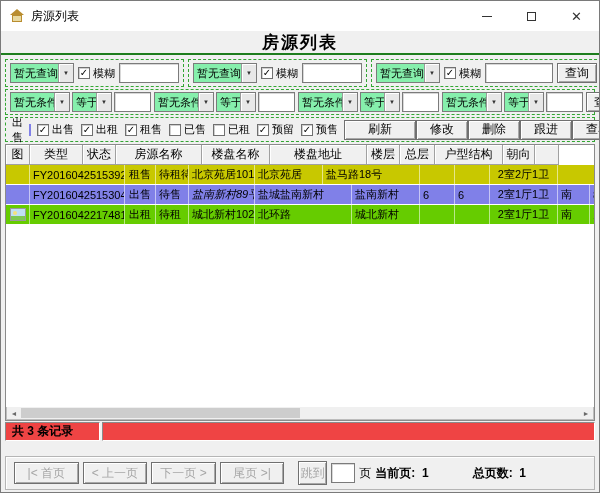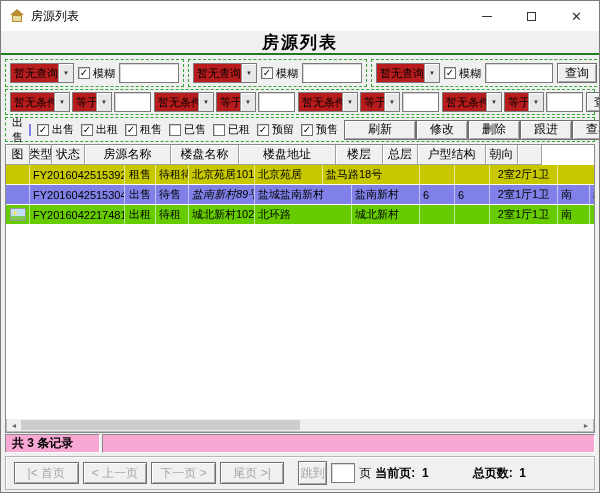--- a/index.html
+++ b/index.html
@@ -29,21 +29,21 @@
 
   .frow1 { display:flex; gap:4px; height:28px; flex:0 0 auto; }
   .fgroup { display:flex; align-items:center; padding:0 4px; gap:4px; }
   .fg1 { width:179px; }
   .fg3 { flex:1; }
 
   .frow2 { margin-top:2px; height:26px; display:flex; align-items:center; padding:0 4px; gap:3px; flex:0 0 auto; }
   .legend-row { margin-top:2px; height:25px; display:flex; align-items:center; padding:0 6px; gap:6px; flex:0 0 auto; }
 
   
-  .combo { display:flex; height:20px; border:1px solid #7b7b7b; background:#b91c1c; align-items:stretch; }
+  .combo { display:flex; height:20px; border:1px solid #7b7b7b; background:#86efac; align-items:stretch; }
   .combo .val { flex:1; padding:2px 3px 0 3px; font-size:11px; white-space:nowrap; overflow:hidden; }
   .combo .drop { width:15px; background:#e8e8e8; border-left:1px solid #9a9a9a; box-shadow:inset 1px 1px 0 #fff; display:flex; align-items:center; justify-content:center; font-size:6px; color:#333; }
   .ti { height:20px; border:1px solid #7b7b7b; background:#fff; box-shadow:inset 1px 1px 0 #d8d8d8; padding:0 3px; font-size:11px; font-family:inherit; }
   .btn { height:20px; background:#f0f0f0; border:1px solid #707070; box-shadow:inset 1px 1px 0 #ffffff, inset -1px -1px 0 #a8a8a8; display:flex; align-items:center; justify-content:center; font-size:12px; padding:0 8px; white-space:nowrap; }
   .chk { display:flex; align-items:center; gap:3px; font-size:11px; white-space:nowrap; }
   .box { width:12px; height:12px; background:#fff; border:1px solid #707070; box-shadow:inset 1px 1px 0 #cfcfcf; display:flex; align-items:center; justify-content:center; font-size:10px; font-weight:bold; line-height:1; color:#000; }
   .swatch { width:30px; height:12px; background:#8080e8; border:1px solid #8080e8; }
 
   
   .table-wrap { margin-top:2px; flex:1; background:#fff; border:1px solid #8a8a8a; overflow:hidden; display:flex; flex-direction:column; }
@@ -54,26 +54,26 @@
   .picicon:after { content:""; position:absolute; left:2px; top:2px; width:4px; height:4px; border-radius:50%; background:#f5e27a; }
 
   
   .hscroll { height:13px; background:#f0f0f0; border:1px solid #bdbdbd; border-top:none; display:flex; align-items:stretch; flex:0 0 auto; }
   .sarrow { width:14px; display:flex; align-items:center; justify-content:center; font-size:7px; color:#6a6a6a; }
   .strack { flex:1; position:relative; }
   .sthumb { position:absolute; left:0; top:1px; bottom:1px; width:50%; background:#cdcdcd; }
 
   
   .statusbar { margin-top:1px; height:19px; display:flex; gap:2px; flex:0 0 auto; }
-  .spanel { border:1px solid; border-color:#8a8a8a #ffffff #ffffff #8a8a8a; background:#f9a8d4; display:flex; align-items:center; padding:0 6px; font-size:12px; font-weight:bold; }
+  .spanel { border:1px solid; border-color:#8a8a8a #ffffff #ffffff #8a8a8a; background:#ef4444; display:flex; align-items:center; padding:0 6px; font-size:12px; font-weight:bold; }
   .sp1 { width:95px; }
   .sp2 { flex:1; }
 
   
-  .pager { margin-top:3px; height:34px; border:1px solid #b5b5b5; box-shadow:inset 1px 1px 0 #fff; display:flex; align-items:center; padding:0 8px; gap:4px; flex:0 0 auto; }
+  .pager { margin-top:15px; height:34px; border:1px solid #b5b5b5; box-shadow:inset 1px 1px 0 #fff; display:flex; align-items:center; padding:0 8px; gap:4px; flex:0 0 auto; }
   .pbtn { width:70px; height:22px; color:#a6a6a6; }
   .jump { width:32px; height:24px; color:#a6a6a6; margin-left:10px; padding:0; }
   .jump-input { width:24px; height:20px; }
   .pglabel { font-size:12px; }
   .pstat { font-weight:bold; font-size:12px; white-space:nowrap; }
   .pstat-cur { margin-left:auto; margin-right:40px; }
   .pstat-tot { margin-right:60px; }
 </style>
 </head>
 <body>
@@ -228,26 +228,26 @@
           <div class="btn" style="width: 52px;">修改</div>
           <div class="btn" style="width: 52px;">删除</div>
           <div class="btn" style="width: 52px;">跟进</div>
           <div class="btn" style="width: 52px;">查看</div>
         </div>
     </div>
 
     <div class="table-wrap">
       <div class="trow" id="thead">
           <div class="th" style="width: 24px;">图</div>
-          <div class="th" style="width: 22px; text-align: right;">类型</div>
+          <div class="th" style="width: 53px; text-align: right;">类型</div>
           <div class="th" style="width: 33px;">状态</div>
           <div class="th" style="width: 86px;">房源名称</div>
           <div class="th" style="width: 68px;">楼盘名称</div>
           <div class="th" style="width: 97px;">楼盘地址</div>
-          <div class="th" style="width: 47px;">楼层</div>
+          <div class="th" style="width: 33px;">楼层</div>
           <div class="th" style="width: 35px;">总层</div>
           <div class="th" style="width: 68px;">户型结构</div>
           <div class="th" style="width: 32px;">朝向</div>
           <div class="th" style="width: 24px;"></div>
         </div>
       <div id="tbody" style="flex:1;overflow:hidden">
           <div class="trow" style="background: rgb(200, 200, 0); border-bottom: 1px solid rgb(255, 255, 255);">
             <div class="td" style="width: 24px; justify-content: center;"></div>
             <div class="td" style="width: 95px;">FY201604251539263210</div>
             <div class="td" style="width: 31px; justify-content: center;">租售</div>

